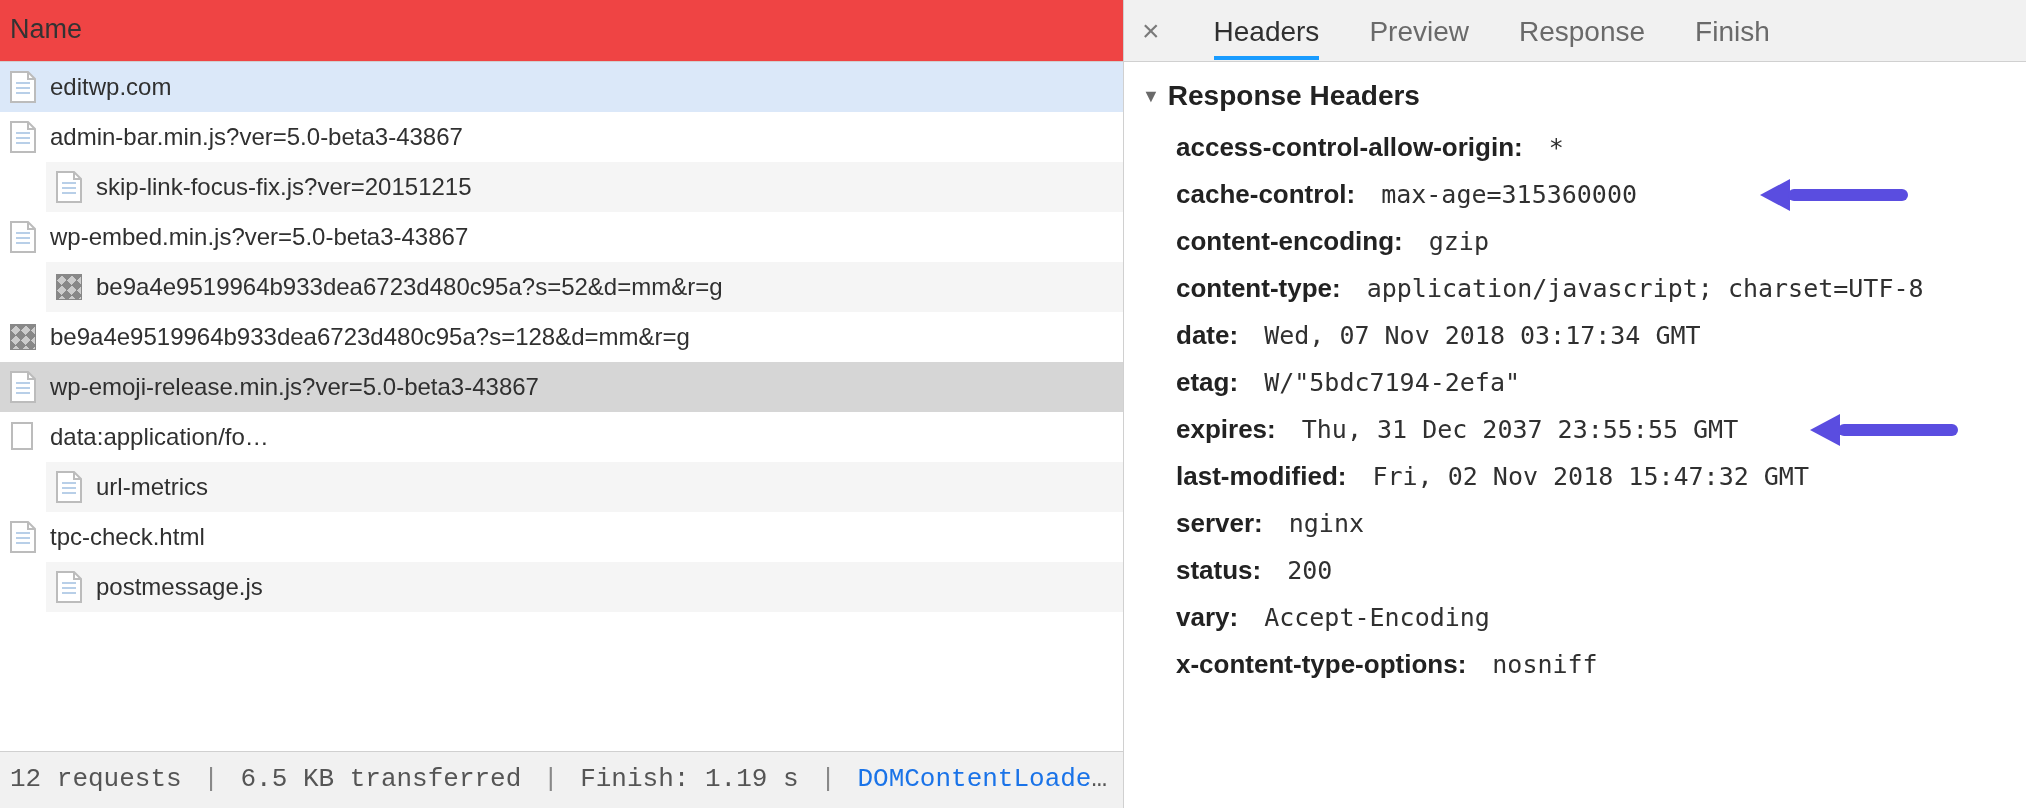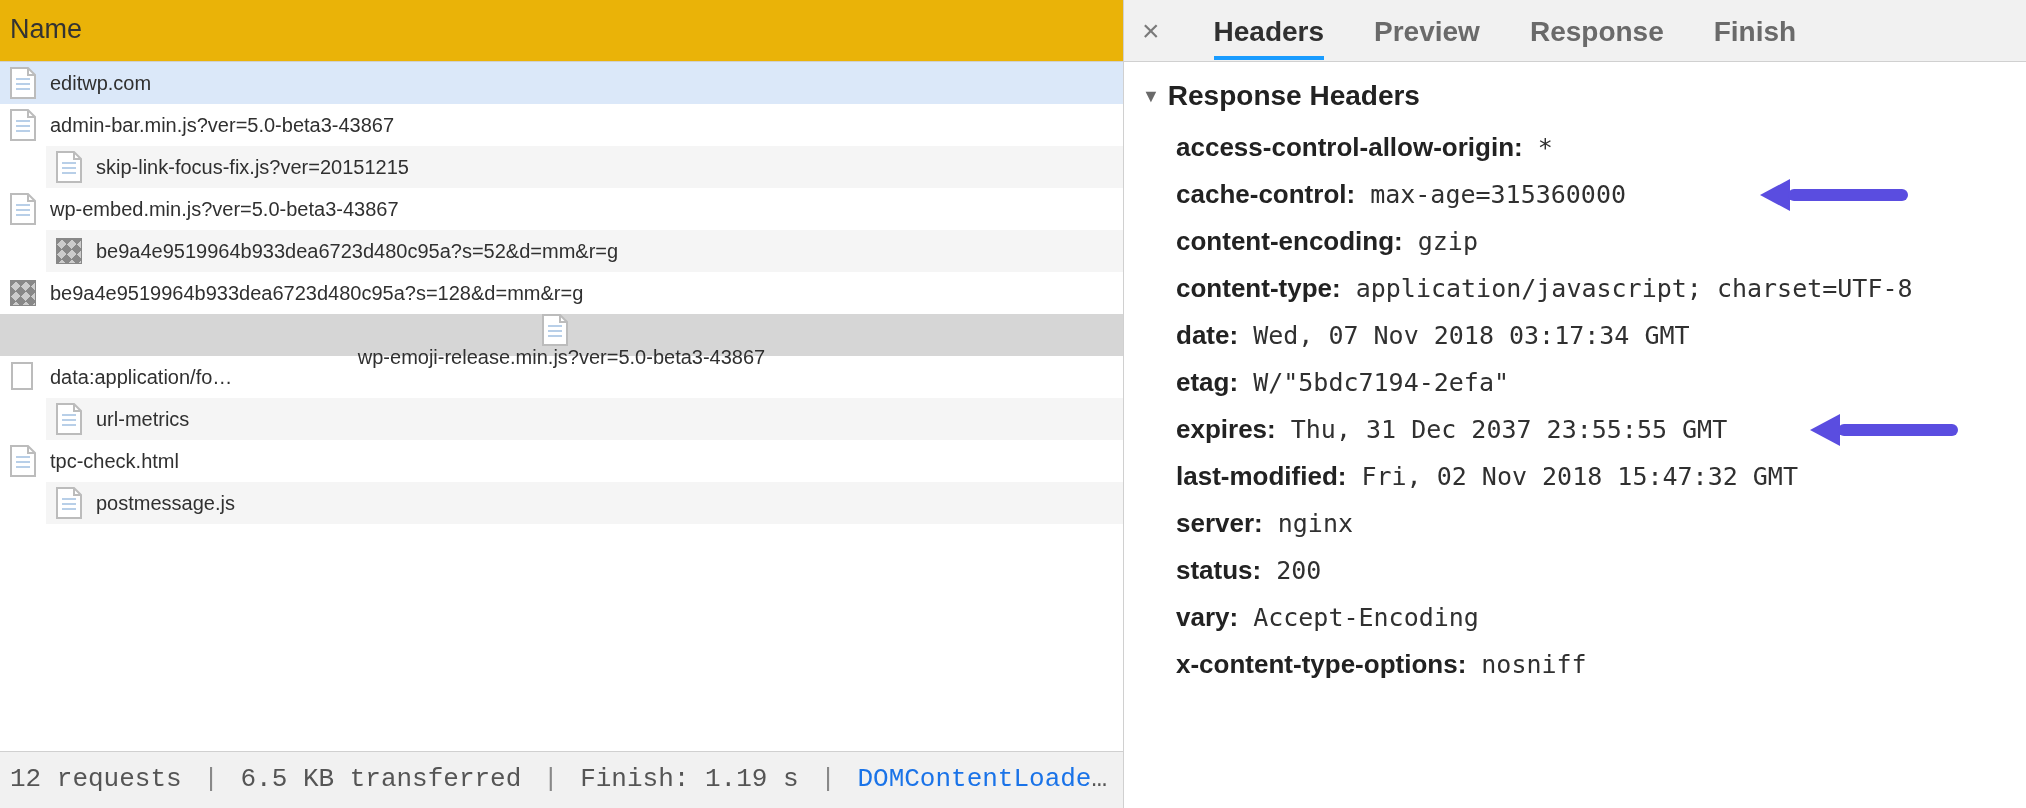--- a/index.html
+++ b/index.html
@@ -20,43 +20,43 @@
     height: 100%;
   }
   
   .left {
     width: 1124px;
     display: flex;
     flex-direction: column;
     border-right: 1px solid #d0d0d0;
   }
   .left-header {
-    background: #eab308;
+    background: #ef4444;
     border-bottom: 1px solid #d0d0d0;
     padding: 14px 10px 16px 10px;
     font-size: 27px;
     color: #333;
   }
   .rows {
     flex: 1;
     overflow: hidden;
   }
   .row {
     display: flex;
     align-items: center;
-    height: 42px;
+    height: 50px;
     padding: 0 10px;
     background: #fff;
-    font-size: 20px;
+    font-size: 24px;
     color: #303030;
     white-space: nowrap;
   }
   .row.striped { background: #f5f5f5; margin-left: 46px; }
   .row.selected { background: #dbe8f9; }
-  .row.active { background: #d6d6d6; flex-direction: column; }
+  .row.active { background: #d6d6d6; }
   .row .icon {
     width: 26px;
     height: 32px;
     margin-right: 14px;
     flex-shrink: 0;
   }
   .doc-icon-svg { width: 26px; height: 32px; }
   .img-icon {
     width: 26px; height: 26px;
     border: 1px solid #888;
@@ -109,21 +109,20 @@
     color: #7a7a7a;
     font-size: 30px;
     font-weight: 400;
     cursor: pointer;
     margin-right: 4px;
   }
   .tab {
     color: #6a6a6a;
     cursor: pointer;
     padding: 14px 0 12px 0;
-    font-weight: bold;
   }
   .tab.active {
     color: #303030;
     border-bottom: 4px solid #1a9cff;
     padding-bottom: 8px;
   }
   .right-body {
     flex: 1;
     padding: 18px 18px 10px 18px;
     overflow: hidden;
@@ -144,21 +143,21 @@
   .header-line {
     padding: 8px 0 8px 34px;
     font-size: 26px;
     display: flex;
     align-items: center;
     position: relative;
   }
   .hk {
     font-weight: 700;
     color: #222;
-    margin-right: 15px;
+    margin-right: 26px;
   }
   .hv {
     font-family: Menlo, Consolas, monospace;
     color: #303030;
     font-size: 25px;
   }
   .arrow-wrap {
     position: absolute;
     display: flex;
     align-items: center;

